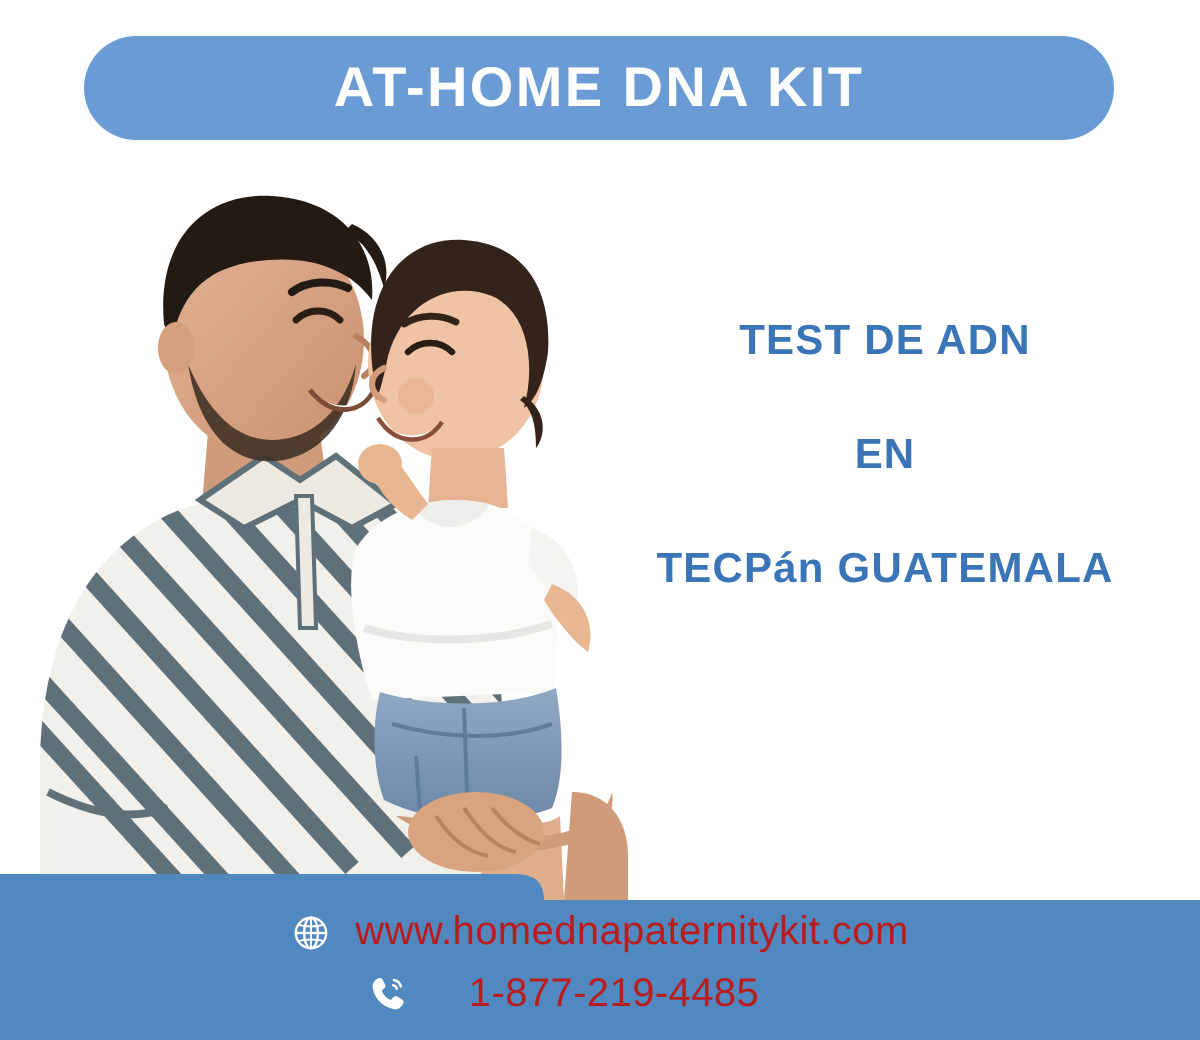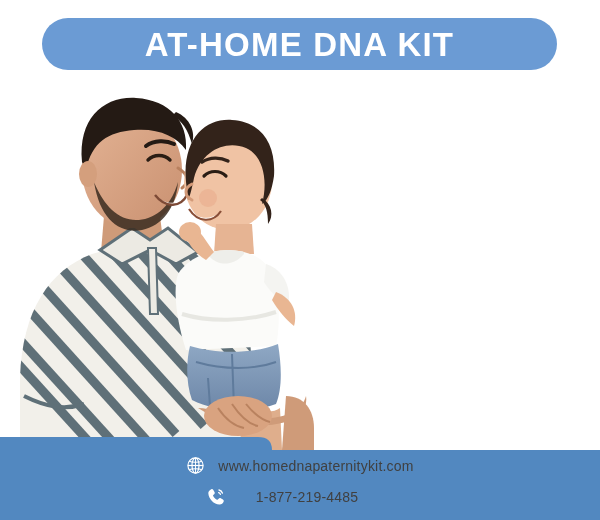--- a/index.html
+++ b/index.html
@@ -26,21 +26,21 @@
     width: 515px;
     height: 52px;
     background: #6b9bd4;
     border-radius: 26px;
     display: flex;
     align-items: center;
     justify-content: center;
   }
   .banner-text {
     color: #ffffff;
-    font-size: 33px;
+    font-size: 28px;
     font-weight: bold;
     letter-spacing: 1.2px;
     white-space: nowrap;
     line-height: 1;
   }
 
   
   .headings {
     position: absolute;
     left: 300px;
@@ -105,22 +105,22 @@
     justify-content: center;
     gap: 0px;
   }
   .contact-item {
     display: flex;
     align-items: center;
     gap: 30px;
   }
   .contact-gap { width: 36px; height: 1px; }
   .footer-text {
-    color: #404040;
-    font-size: 14px;
+    color: #b91c1c;
+    font-size: 20px;
     letter-spacing: 0.2px;
     white-space: nowrap;
     line-height: 1;
   }
   .ico {
     display: block;
     flex: 0 0 auto;
   }
 </style>
 </head>
@@ -253,20 +253,25 @@
         <path d="M232 326 C240 338 248 346 258 348"></path>
         <path d="M246 326 C254 336 262 342 270 344"></path>
       </g>
 
       <path d="M286 318 C304 318 314 332 314 350 L314 372 L282 372 Z" fill="#cf9b79"></path>
 
       <rect x="0" y="356" width="320" height="16" fill="#ffffff" opacity="0.0"></rect>
     </svg>
   </div>
 
+  <div class="headings">
+    <div class="heading-line l1">TEST DE ADN</div>
+    <div class="heading-line l2">EN</div>
+    <div class="heading-line l3">TECPán GUATEMALA</div>
+  </div>
 
   <div class="footer">
     <svg class="footer-shape" width="600" height="83" viewBox="0 0 600 83" xmlns="http://www.w3.org/2000/svg">
       <path d="M0 0 L258 0 Q272 0 272 13 L272 13 Q272 13 288 13 L600 13 L600 83 L0 83 Z" fill="#5288c0"></path>
     </svg>
 
     <div class="footer-rows">
 
       <div class="row-web">
         <svg class="ico" width="19" height="19" viewBox="0 0 24 24">

